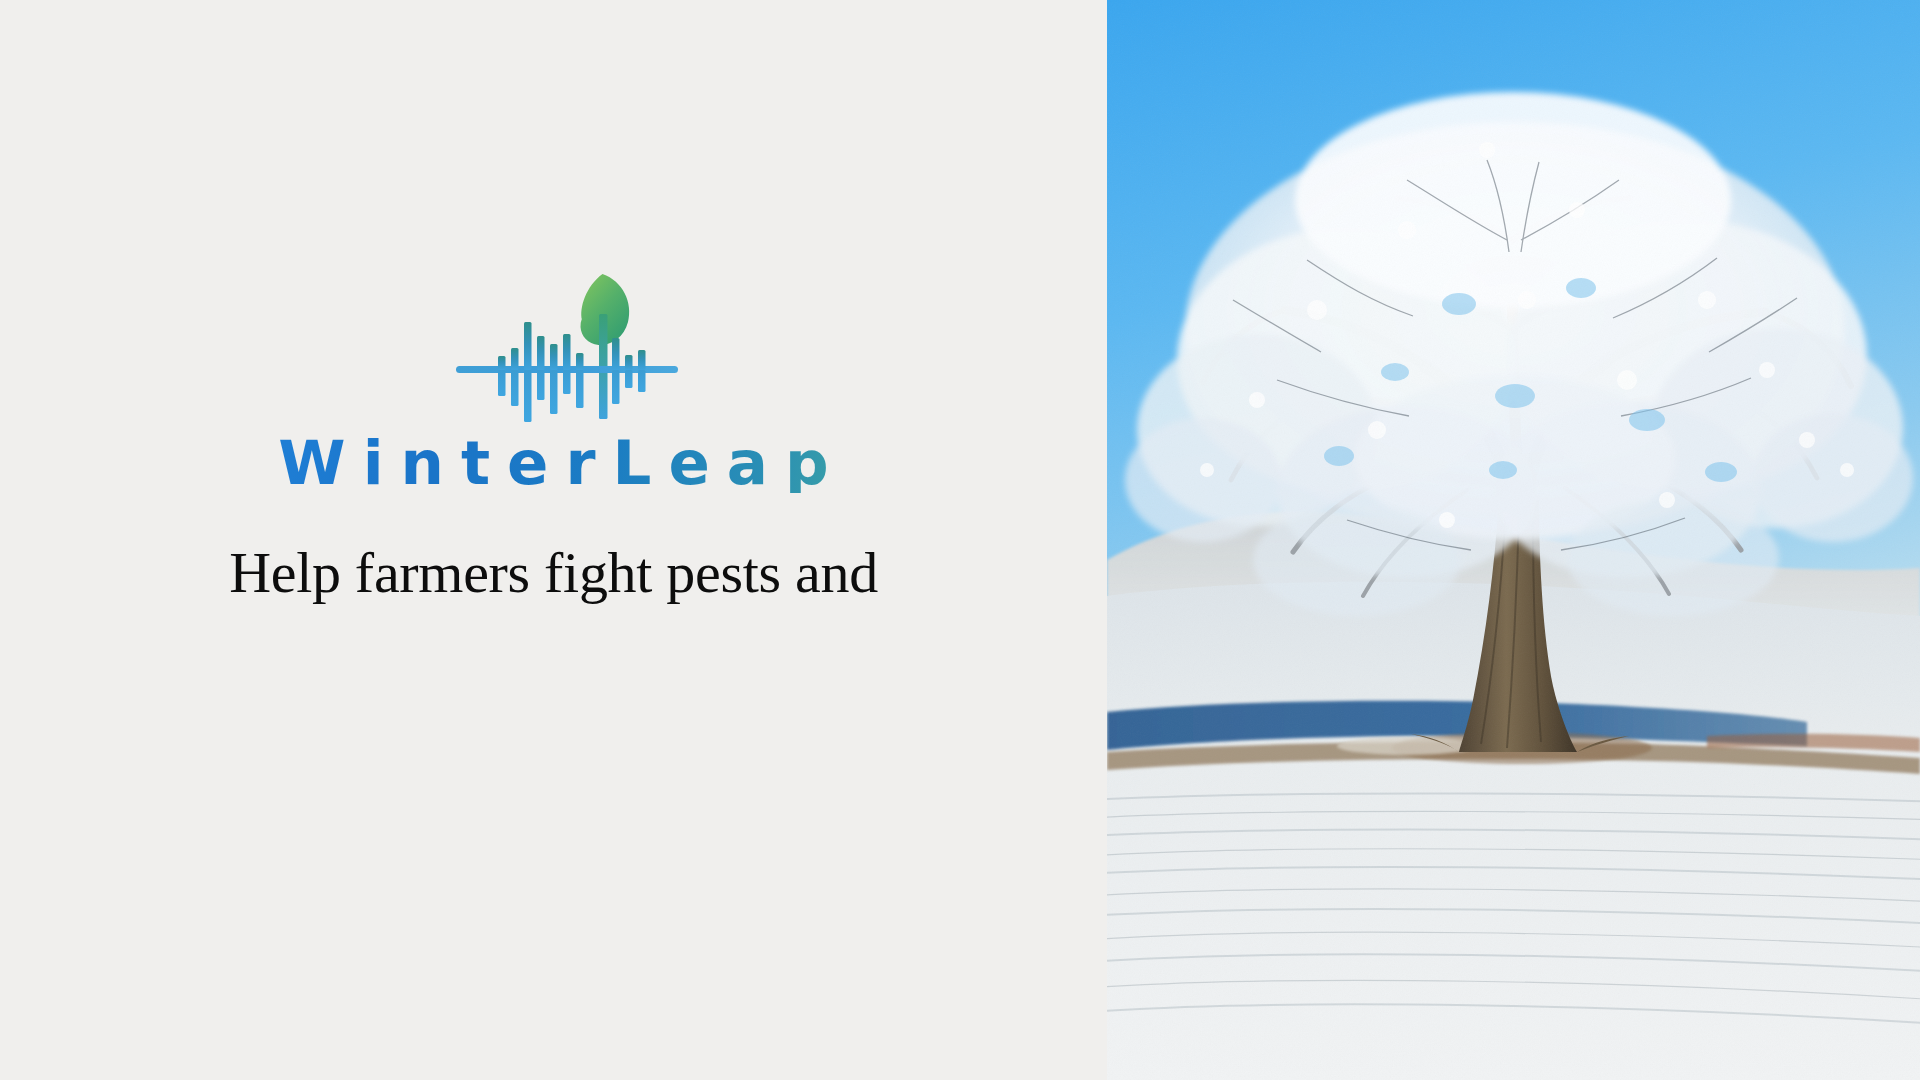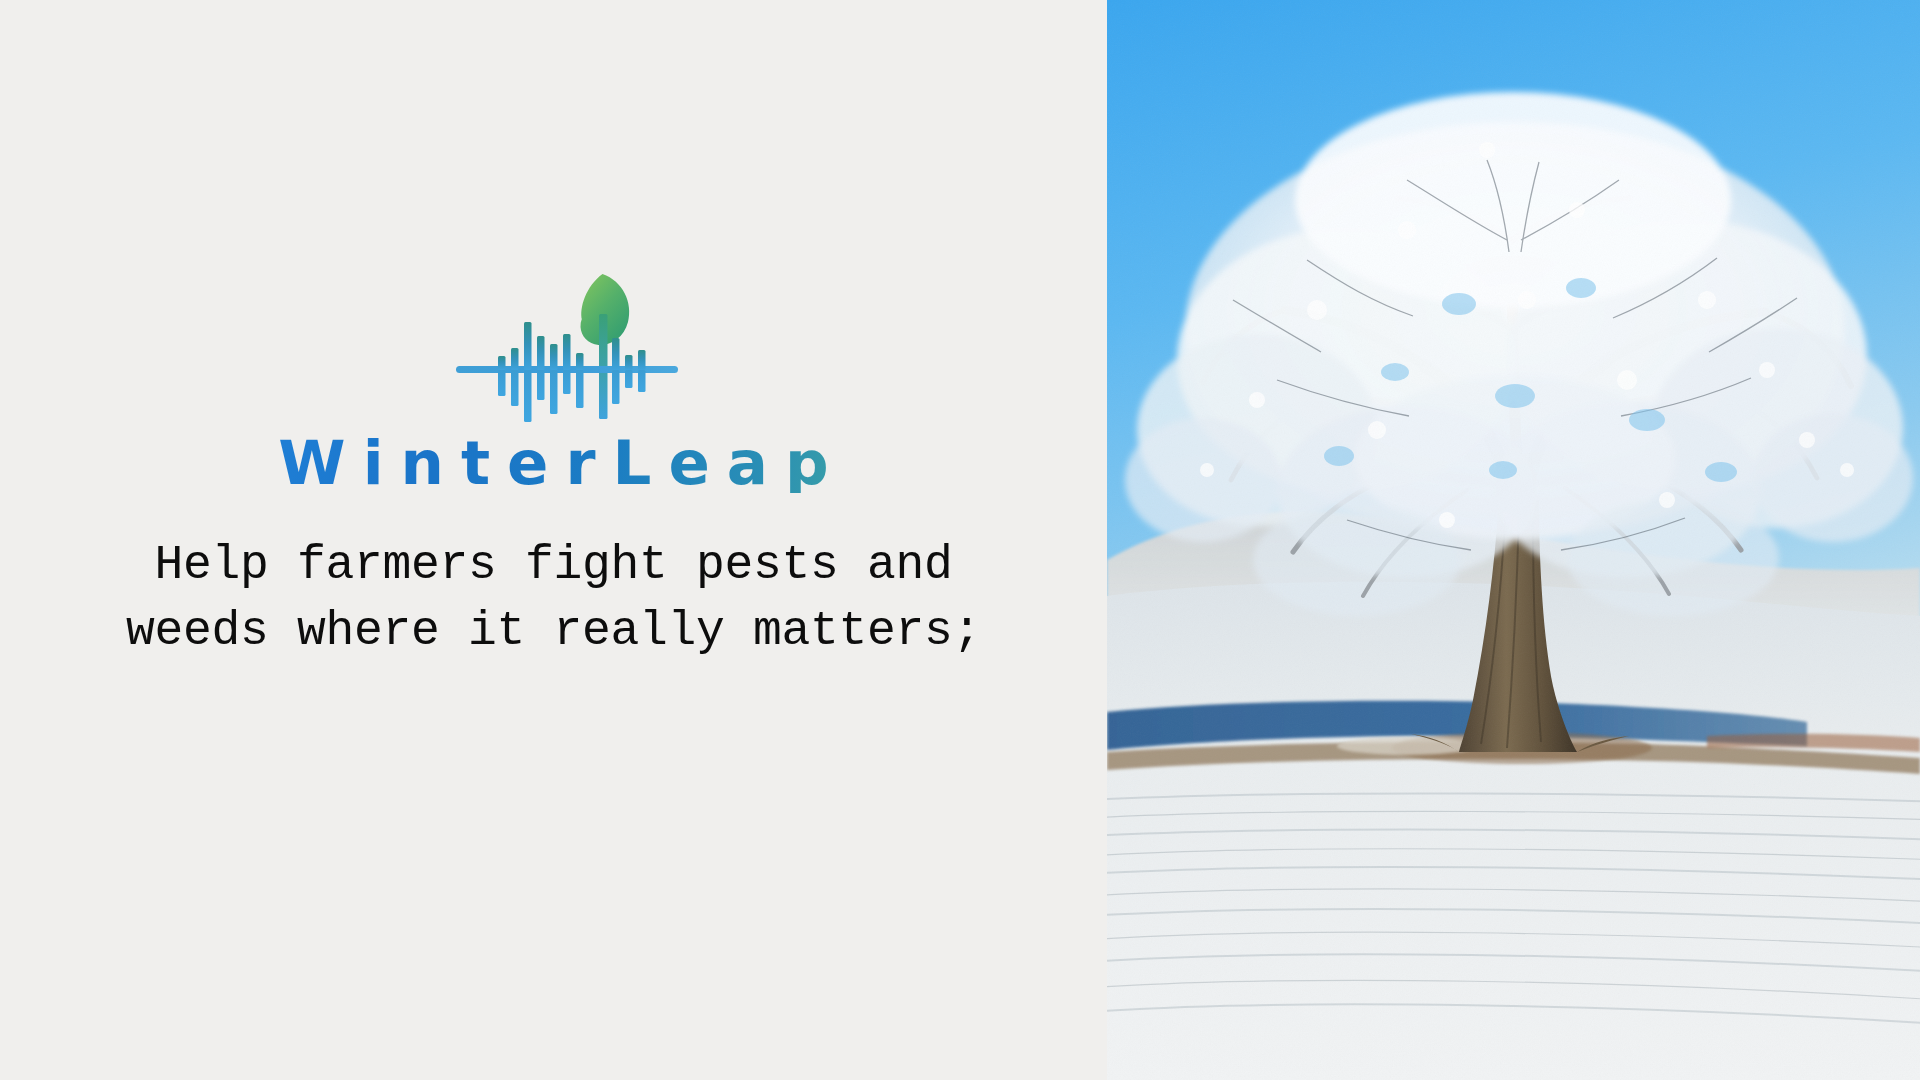--- a/index.html
+++ b/index.html
@@ -66,23 +66,23 @@
     padding-left: 17px;
     text-align: center;
   }
 
   
   .tagline {
     margin-top: 40px;
     width: 900px;
     text-align: center;
     color: #0d0d0d;
-    font-family: Liberation Mono, monospace;
+    font-family: Liberation Serif, serif;
     font-weight: 400;
-    font-size: 48px;
+    font-size: 58px;
     line-height: 1.37;
     letter-spacing: -0.3px;
   }
   .tagline .tl-line { display: block; white-space: nowrap; }
 
   
   .photo-panel {
     position: relative;
     flex: 0 0 813px;
     width: 813px;
@@ -157,21 +157,20 @@
           <rect x="160" y="108" width="7.5" height="34" rx="1.5"></rect>
           <rect x="173" y="108" width="7.5" height="18" rx="1.5"></rect>
           <rect x="186" y="108" width="7.5" height="22" rx="1.5"></rect>
         </g>
       </svg>
 
       <div class="wordmark">WinterLeap</div>
 
       <div class="tagline">
         <span class="tl-line">Help farmers fight pests and</span>
-        <span class="tl-line">weeds where it really matters;</span>
       </div>
 
     </div>
   </section>
 
   <section class="photo-panel">
     <svg class="photo-svg" viewBox="0 0 813 1080" preserveAspectRatio="xMidYMid slice" aria-hidden="true">
       <defs>
         <linearGradient id="skyGrad" x1="0" y1="0" x2="0.25" y2="1">
           <stop offset="0%" stop-color="#3aa6ef"></stop>

